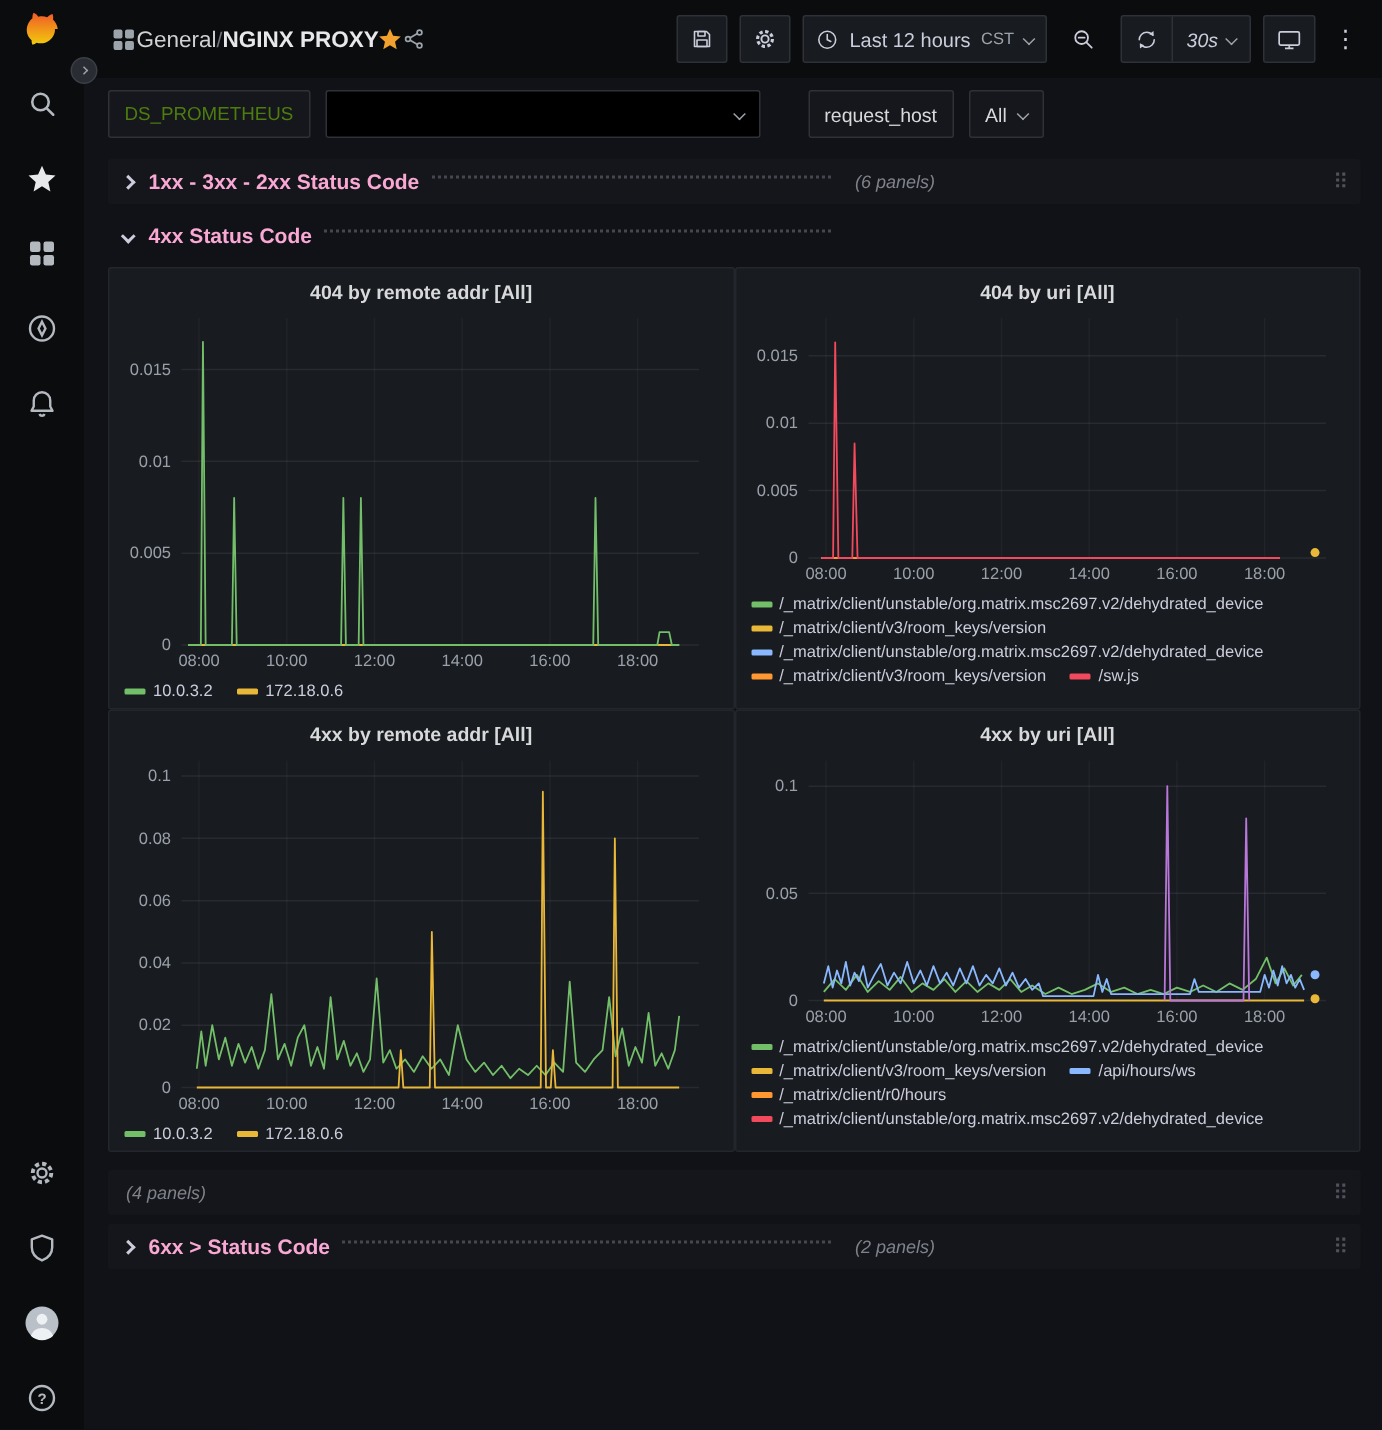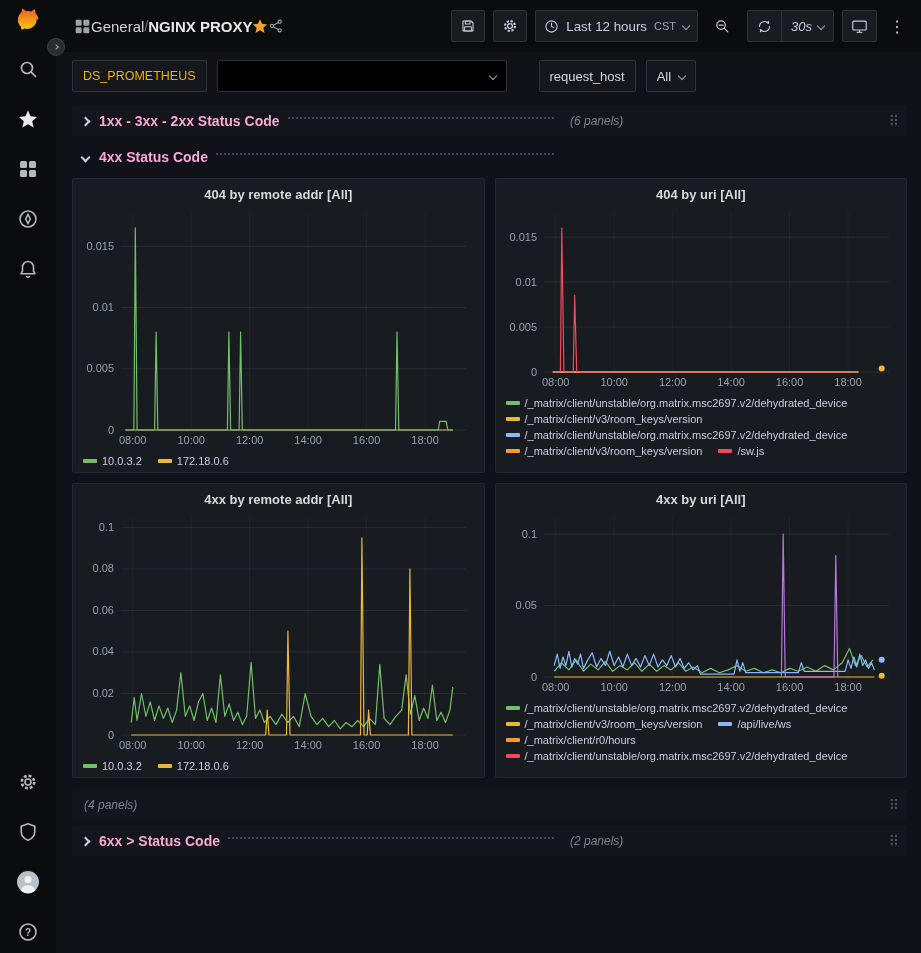--- a/index.html
+++ b/index.html
@@ -54,39 +54,39 @@
   .split .seg2 { border-left:1px solid #2e3138; }
   .tz { font-size:11px; color:#9da3ab; }
   .kebab { font-size:16px; color:#ccccdc; padding:0 4px; }
 
   
   .varrow { display:flex; align-items:center; gap:10px; padding:8px 14px 10px 16px; }
   .varbox {
     height:32px; display:flex; align-items:center; gap:8px; padding:0 10px;
     border:1px solid #2e3138; border-radius:2px; background:#15171c; cursor:pointer;
   }
-  .ds-link { color:#eab308; font-weight:500; font-size:12.5px; }
+  .ds-link { color:#4d7c0f; font-weight:500; font-size:12.5px; }
   .black-select { width:290px; background:#000; justify-content:space-between; }
   .var-value { color:#d8d9da; }
   .gap { width:12px; }
 
   
   .content { flex:1; padding:4px 14px 0 16px; overflow:hidden; }
   .dash-row {
     display:flex; align-items:center; height:30px; margin-bottom:6px;
     background:#15161b; border-radius:2px; padding:0 8px 0 2px; cursor:pointer;
   }
   .dash-row.expanded { background:transparent; }
   .row-left { display:flex; align-items:center; width:486px; min-width:0; }
   .row-title { font-size:14px; font-weight:700; color:#f9a8d4; margin-left:10px; white-space:nowrap; }
   .leader { flex:1; border-bottom:2px dotted #44474f; margin:0 6px 0 8px; transform:translateY(-3px); }
   .row-count { font-style:italic; color:#7e828b; font-size:12px; margin-left:10px; }
   .drag { margin-left:auto; color:#4e525a; font-size:14px; cursor:grab; line-height:1; }
 
-  .panel-grid { display:grid; grid-template-columns:1fr 1fr; gap:10px; margin:2px 0 12px; }
+  .panel-grid { display:grid; grid-template-columns:1fr 1fr; margin:2px 0 12px; }
   .panel {
     height:295px; background:#181b1f; border:1px solid #24262d; border-radius:2px;
     padding:4px 8px 6px; display:flex; flex-direction:column; overflow:hidden;
   }
   .panel-title { text-align:center; font-size:13px; font-weight:600; color:#d8d9da; padding:4px 0 2px; cursor:pointer; }
   .chart { width:100%; }
   .legend { display:flex; flex-wrap:wrap; column-gap:16px; row-gap:4px; padding:4px 2px 0; font-size:11px; color:#ccccdc; }
   .legend-item { display:flex; align-items:center; gap:5px; white-space:nowrap; cursor:pointer; }
   .swatch { width:14px; height:4px; border-radius:1px; flex:0 0 14px; }
 
@@ -461,21 +461,21 @@
               <span class="legend-item">
                 <span class="swatch" style="background: rgb(115, 191, 105);"></span>
                 <span>/_matrix/client/unstable/org.matrix.msc2697.v2/dehydrated_device</span>
               </span>
               <span class="legend-item">
                 <span class="swatch" style="background: rgb(234, 184, 57);"></span>
                 <span>/_matrix/client/v3/room_keys/version</span>
               </span>
               <span class="legend-item">
                 <span class="swatch" style="background: rgb(138, 184, 255);"></span>
-                <span>/api/live/ws</span>
+                <span>/api/hours/ws</span>
               </span>
               <span class="legend-item">
                 <span class="swatch" style="background: rgb(255, 152, 48);"></span>
                 <span>/_matrix/client/r0/hours</span>
               </span>
               <span class="legend-item">
                 <span class="swatch" style="background: rgb(242, 73, 92);"></span>
                 <span>/_matrix/client/unstable/org.matrix.msc2697.v2/dehydrated_device</span>
               </span>
             </div>

